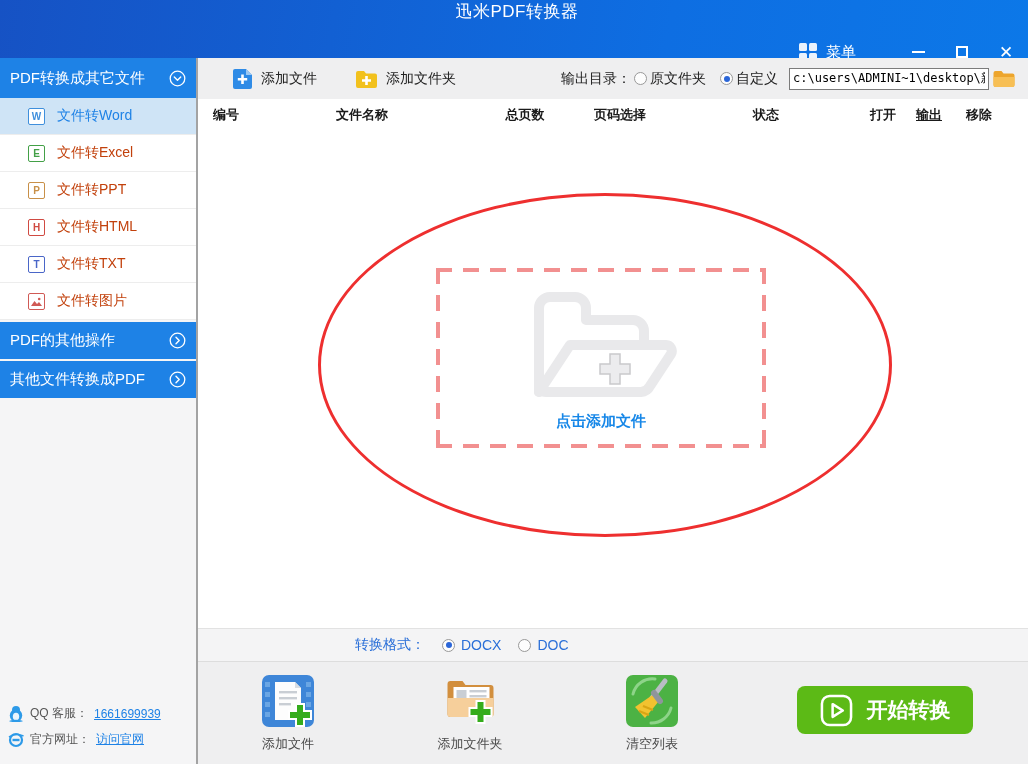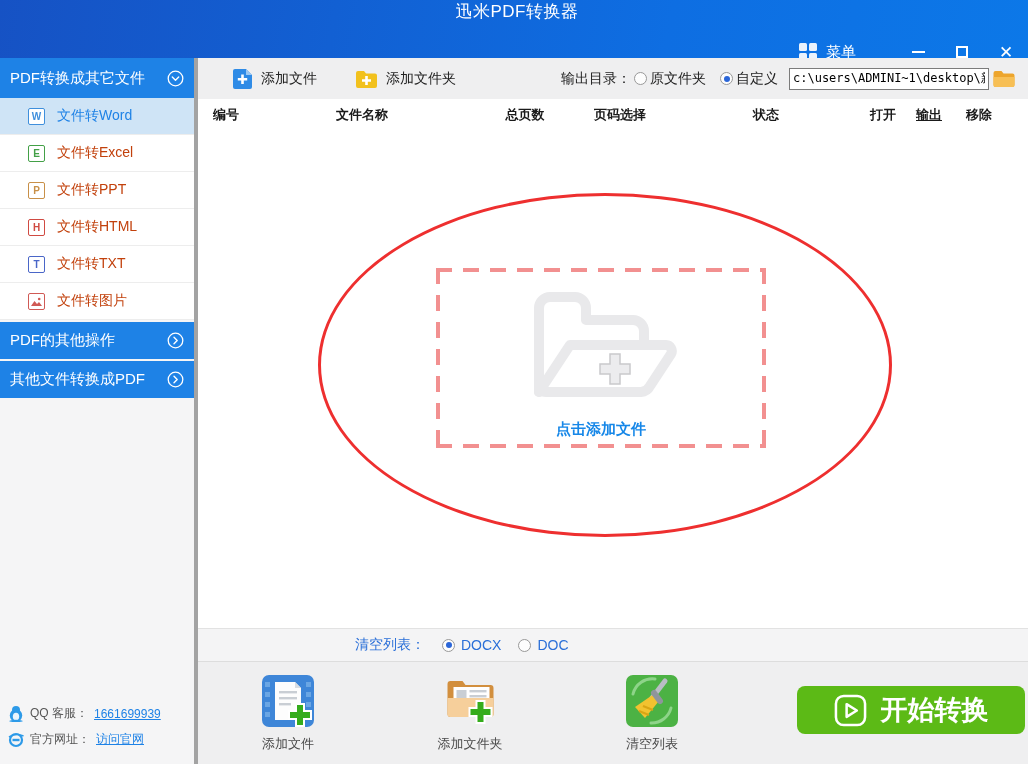--- a/index.html
+++ b/index.html
@@ -16,21 +16,21 @@
   .menu-btn { display:flex; align-items:center; gap:9px; color:#fff; font-size:15px; cursor:default; margin-right:40px; }
   .grid-icon { width:18px; height:18px; display:grid; grid-template-columns:8px 8px; grid-template-rows:8px 8px; gap:2px; }
   .grid-icon span { background:#eaf2fc; border-radius:1.5px; }
   .win-btn { width:44px; height:58px; display:flex; align-items:center; justify-content:center; }
   .glyph-min { width:13px; height:2px; background:#fff; }
   .glyph-max { width:12px; height:12px; border:2px solid #fff; }
   .glyph-close { color:#fff; font-size:17px; line-height:1; }
 
   
   .sidebar { position:absolute; left:0; top:58px; width:198px; height:706px;
-    background:#f5f5f6; border-right:4px solid #a3a3a3; }
+    background:#f5f5f6; border-right:2px solid #a3a3a3; }
   .side-header { height:40px; background:#1e82e6; color:#fff; font-size:15px;
     display:flex; align-items:center; padding:0 10px; }
   .side-header .chev { margin-left:auto; }
   .side-item { height:37px; background:#fff; border-bottom:1px solid #ededed;
     display:flex; align-items:center; padding-left:28px; font-size:14px; color:#333; }
   .side-item.selected { background:#cfe4f6; color:#1e82e6; }
   .ft-icon { width:17px; height:17px; border:1.5px solid currentColor; border-radius:2px;
     display:flex; align-items:center; justify-content:center; font-size:10px; font-weight:bold;
     margin-right:12px; background:#fff; }
   .c-word { color:#3f8fdc; } .c-excel { color:#43a047; } .c-ppt { color:#c89048; }
@@ -75,38 +75,38 @@
     background-image:
       repeating-linear-gradient(90deg,#f29090 0 16px,transparent 16px 27px),
       repeating-linear-gradient(90deg,#f29090 0 16px,transparent 16px 27px),
       repeating-linear-gradient(180deg,#f29090 0 16px,transparent 16px 27px),
       repeating-linear-gradient(180deg,#f29090 0 16px,transparent 16px 27px);
     background-position:0 0,0 100%,0 0,100% 0;
     background-size:100% 4px,100% 4px,4px 100%,4px 100%;
     background-repeat:no-repeat;
     display:flex; flex-direction:column; align-items:center; }
   .dz-folder { margin-top:14px; }
-  .dz-hint { margin-top:13px; font-size:15px; font-weight:bold; color:#1687e8; }
+  .dz-hint { margin-top:5px; font-size:15px; font-weight:bold; color:#1687e8; }
 
   
   .format-bar { position:absolute; left:198px; top:628px; width:830px; height:33px;
     background:#f4f4f5; border-top:1px solid #e2e2e2; display:flex; align-items:center;
     padding-left:157px; gap:9px; font-size:14px; color:#2a6fd8; }
   .format-bar .opt { display:flex; align-items:center; gap:6px; margin-left:8px; }
 
   
   .bottom-bar { position:absolute; left:198px; top:661px; width:830px; height:103px;
     background:#efeff0; border-top:1px solid #ddd; }
   .action { position:absolute; top:12px; transform:translateX(-50%); display:flex;
     flex-direction:column; align-items:center; }
   .a0{left:90px;} .a1{left:272px;} .a2{left:454px;}
   .action .cap { margin-top:7px; font-size:13px; color:#4a4a4a; }
-  .start-btn { position:absolute; left:599px; top:24px; width:228px; height:48px;
+  .start-btn { position:absolute; left:599px; top:24px; width:176px; height:48px;
     background:#5cba16; border:none; border-radius:8px; display:flex; align-items:center;
-    justify-content:center; gap:14px; color:#fff; font-size:27px; font-weight:bold;
+    justify-content:center; gap:14px; color:#fff; font-size:21px; font-weight:bold;
     font-family:inherit; }
 </style>
 </head>
 <body>
 
 <div class="titlebar">
   <svg class="logo" viewBox="0 0 44 44">
     <defs>
       <linearGradient id="g1" x1="0" y1="1" x2="0.4" y2="0">
         <stop offset="0" stop-color="#f4581f"></stop>
@@ -270,21 +270,21 @@
       <path d="M25 110 V26 a11 11 0 0 1 11-11 h25 a11 11 0 0 1 11 11 v12 h47 a11 11 0 0 1 11 11 v14" fill="none" stroke="#e9e9eb" stroke-width="10" stroke-linecap="round" stroke-linejoin="round"></path>
       <path d="M25 110 L56 63 h96 a6 6 0 0 1 5 9 l-21 32 a11 11 0 0 1 -9 6 H32 a7 7 0 0 1 -7 -7 Z" fill="#fff" stroke="#e9e9eb" stroke-width="10" stroke-linejoin="round"></path>
       <path d="M96 72 h10 v10 h10 v10 h-10 v10 h-10 v-10 h-10 v-10 h10 z" fill="#ececee" stroke="#c9c9cc" stroke-width="1.5"></path>
     </svg>
     <span class="dz-hint">点击添加文件</span>
   </div>
   <div class="annot-ellipse"></div>
 </div>
 
 <div class="format-bar">
-  <span>清空列表：</span>
+  <span>转换格式：</span>
   <span class="opt">
     <span class="radio on"></span>
     <span>DOCX</span>
   </span>
   <span class="opt">
     <span class="radio"></span>
     <span>DOC</span>
   </span>
 </div>
 

